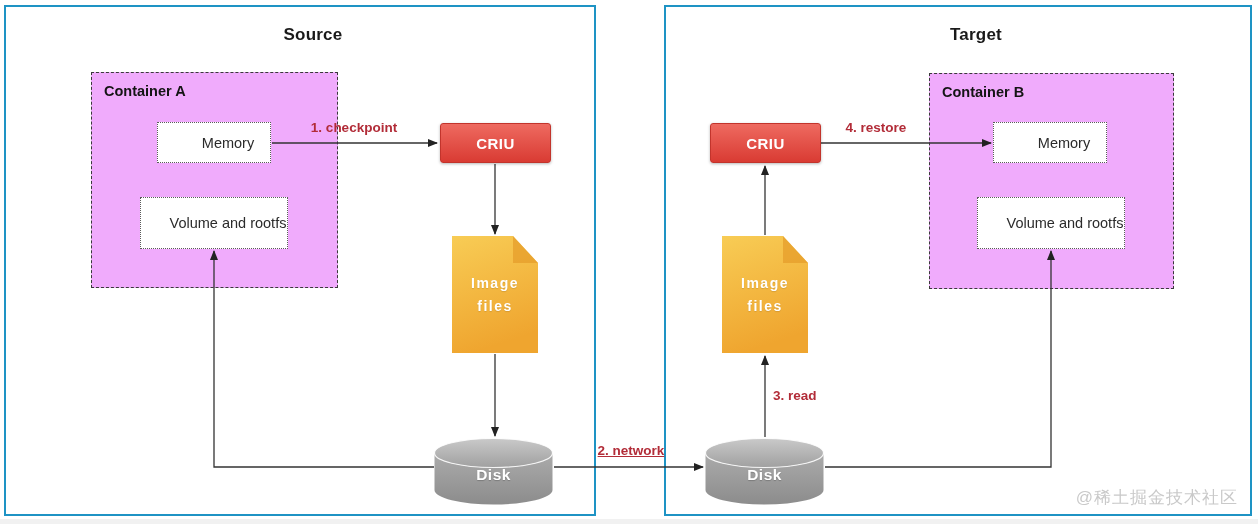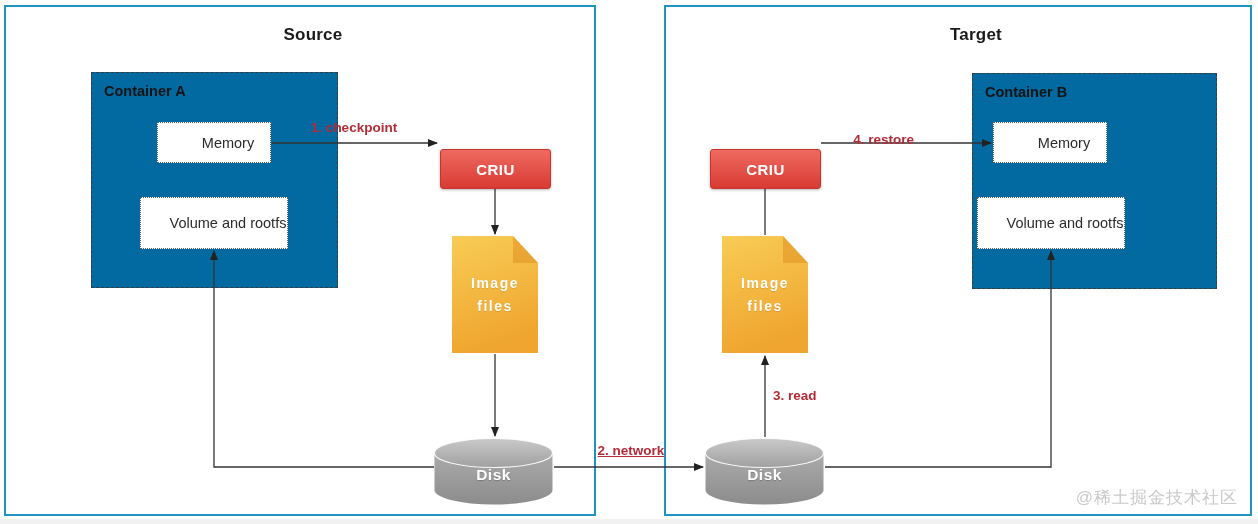--- a/index.html
+++ b/index.html
@@ -14,44 +14,44 @@
   .panel-source { left:4px;  width:592px; }
   .panel-target { left:664px; width:588px; }
   .panel-title {
     position:absolute; text-align:center; font-size:17px; font-weight:bold;
     color:#1a1a1a; top:25px; letter-spacing:.2px;
   }
   .title-source { left:250px; width:126px; }
   .title-target { left:913px; width:126px; }
 
   .container-box {
-    position:absolute; border:1.5px dashed #3a3a3a; background:#0369a1;
+    position:absolute; border:1.5px dashed #3a3a3a; background:#f0abfc;
   }
   .container-a { left:91px;  top:72px; width:247px; height:216px; }
-  .container-b { left:929px; top:73px; width:245px; height:216px;margin-left:43px; }
+  .container-b { left:929px; top:73px; width:245px; height:216px; }
   .container-label {
     position:absolute; left:12px; top:10px; font-size:14.5px; font-weight:bold; color:#141414;
   }
 
   .inner-box {
     position:absolute; background:#ffffff; border:1.5px dotted #5a5a5a;
     display:flex; align-items:center; justify-content:center;
     font-size:14.5px; color:#2b2b2b; z-index:10;padding-left:28px;
   }
   .memory-a { left:157px; top:122px; width:114px; height:41px; }
   .volume-a { left:140px; top:197px; width:148px; height:52px; }
   .memory-b { left:993px; top:122px; width:114px; height:41px; }
   .volume-b { left:977px; top:197px; width:148px; height:52px; }
 
   .criu-box {
     position:absolute; width:111px; height:40px; border-radius:3px;
     background:linear-gradient(#ee6a60, #d93b33);
     border:1px solid #c2342c; box-shadow:0 1px 3px rgba(0,0,0,.28);
     display:flex; align-items:center; justify-content:center;
-    color:#ffffff; font-weight:bold; font-size:15px; letter-spacing:.5px; z-index:10;margin-top:26px;
+    color:#ffffff; font-weight:bold; font-size:15px; letter-spacing:.5px; z-index:10;
   }
   .criu-a { left:440px; top:123px; }
   .criu-b { left:710px; top:123px; }
 
   .docshape { position:absolute; width:86px; height:117px; z-index:10; }
   .docshape .doc-label {
     position:absolute; inset:0; display:flex; align-items:center; justify-content:center;
     text-align:center; color:#ffffff; font-weight:bold; font-size:14px;
     letter-spacing:1.5px; line-height:1.6; padding:7px 12px;
     text-shadow:0 1px 1px rgba(0,0,0,.12);
@@ -70,21 +70,21 @@
 
   .arrow-layer { position:absolute; left:0; top:0; width:1258px; height:524px; z-index:5; pointer-events:none; }
 
   .step-label {
     position:absolute; color:#b22c38; font-weight:bold; font-size:13.5px; z-index:12;
     white-space:nowrap;
   }
   .step-1 { left:295px; top:120px; width:118px; text-align:center; }
   .step-2 { left:585px; top:443px; width:92px;  text-align:center;text-decoration:underline; }
   .step-3 { left:773px; top:388px; }
-  .step-4 { left:838px; top:120px; width:76px;  text-align:right;margin-top:12px; }
+  .step-4 { left:838px; top:120px; width:76px;  text-align:center; }
 
   .watermark {
     position:absolute; right:20px; top:486px; font-size:17px; color:#c9c9c9;
     letter-spacing:1px; z-index:12;
   }
   .bottom-strip { position:absolute; left:0; top:519px; width:1258px; height:5px; background:#f1f1f1; }
 </style>
 </head>
 <body>
 

